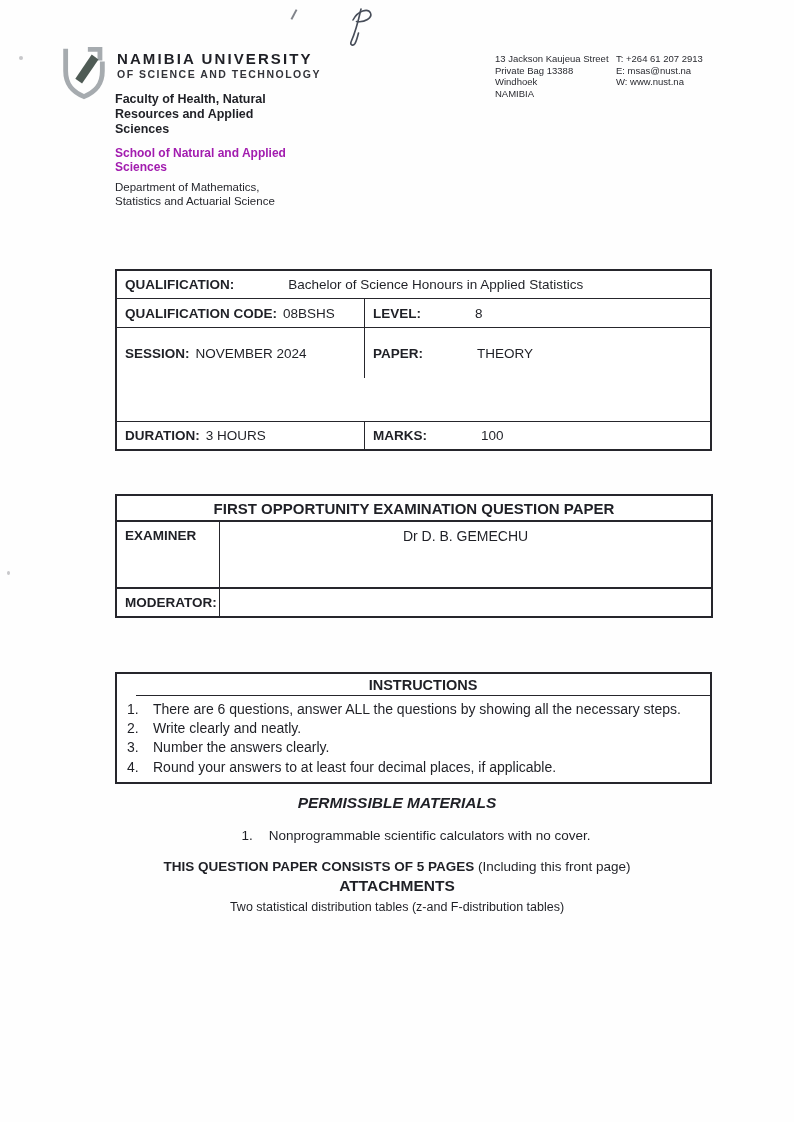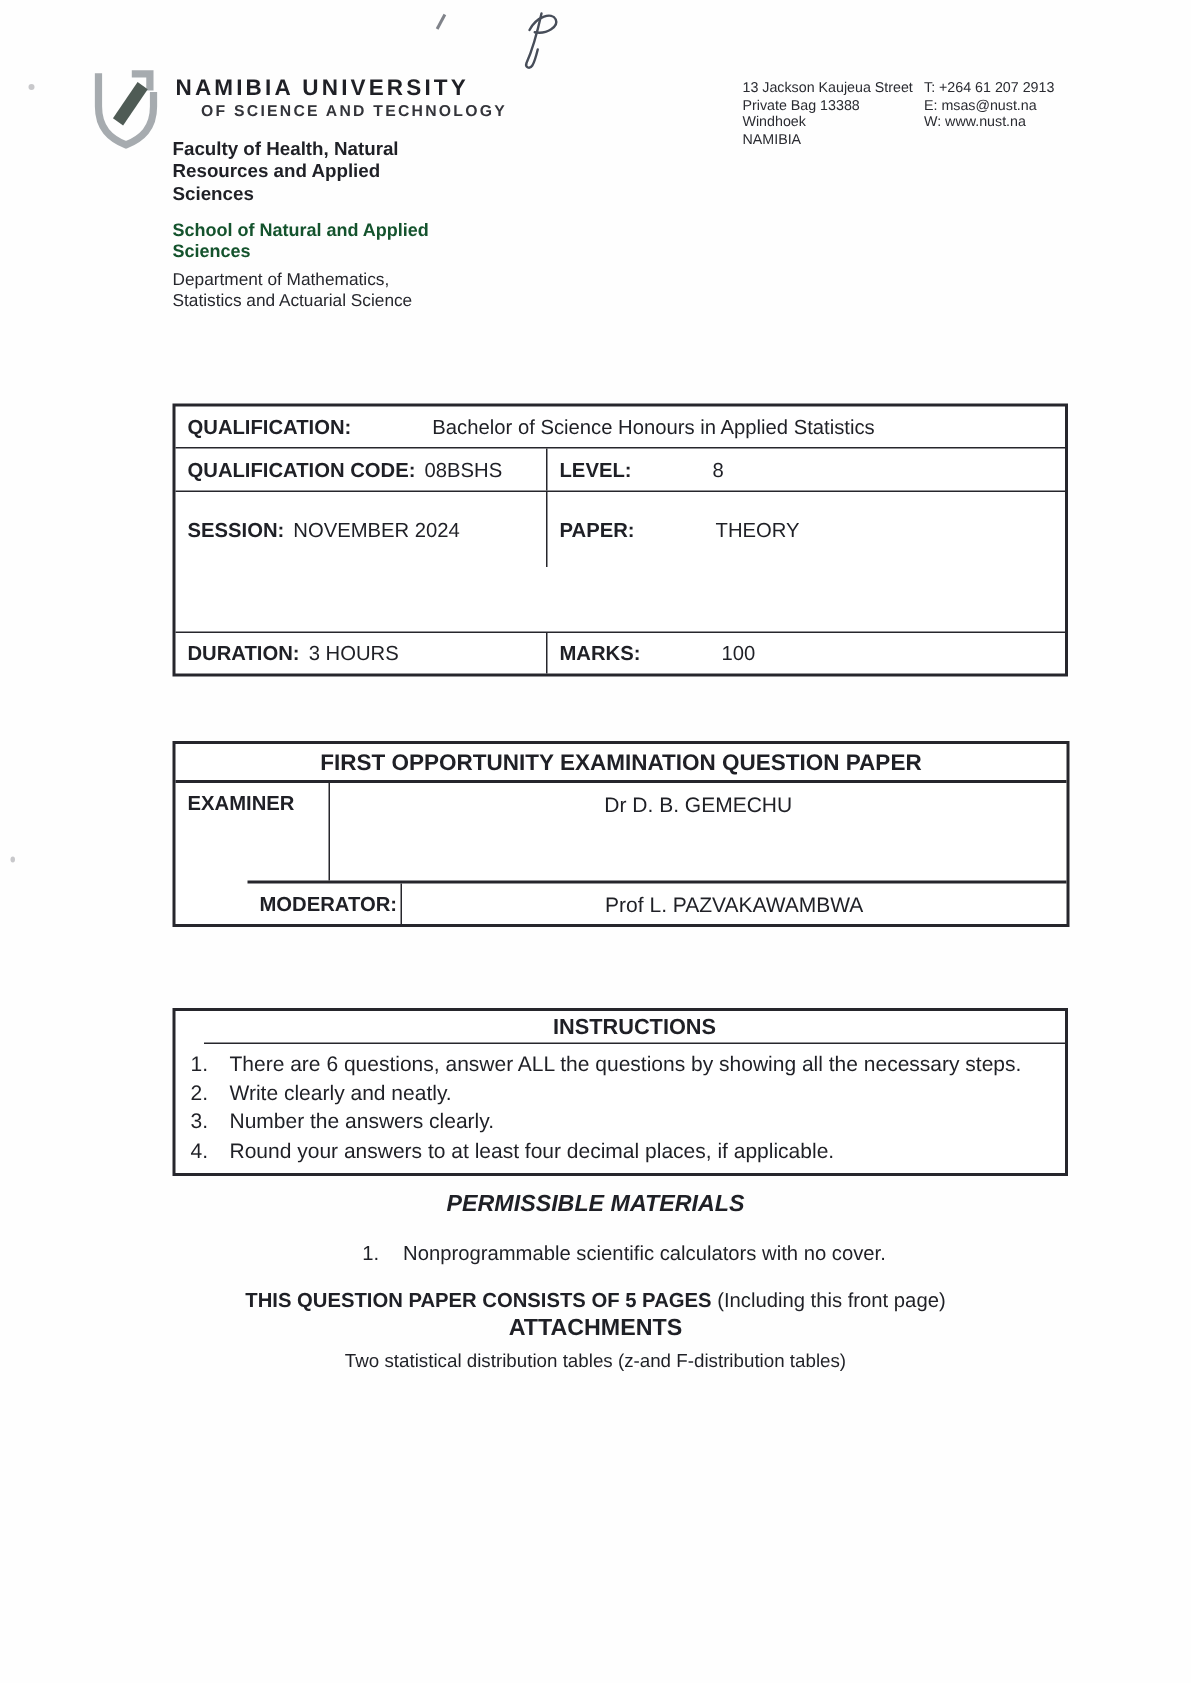--- a/index.html
+++ b/index.html
@@ -18,23 +18,23 @@
   }
   
   .slash-mark{position:absolute;left:293px;top:9px;width:2px;height:11px;background:#4a4f58;transform:rotate(28deg);opacity:.7;}
   .speck{position:absolute;background:#9a9aa0;border-radius:50%;opacity:.55;}
   .speck.s1{left:19px;top:56px;width:4px;height:4px;}
   .speck.s2{left:7px;top:571px;width:3px;height:4px;}
   .handwriting{position:absolute;left:341px;top:4px;}
   
   .logo{position:absolute;left:56px;top:44px;}
   .univ-name{position:absolute;left:117px;top:50px;font-size:15px;font-weight:700;letter-spacing:2.1px;white-space:nowrap;}
-  .univ-sub{position:absolute;left:134px;top:68px;font-size:10.5px;font-weight:700;letter-spacing:1.5px;color:#33343a;white-space:nowrap;}
+  .univ-sub{position:absolute;left:117px;top:68px;font-size:10.5px;font-weight:700;letter-spacing:1.5px;color:#33343a;white-space:nowrap;}
   .faculty{position:absolute;left:115px;top:92px;font-size:12.5px;font-weight:700;line-height:15.2px;}
-  .school{position:absolute;left:115px;top:146px;font-size:12px;font-weight:700;line-height:14px;color:#14532d;}
+  .school{position:absolute;left:115px;top:146px;font-size:12px;font-weight:700;line-height:14px;color:#a21caf;}
   .dept{position:absolute;left:115px;top:181px;font-size:11.5px;line-height:13.5px;color:#26272d;}
   .addr{position:absolute;left:495px;top:53px;font-size:9.5px;line-height:11.5px;color:#2a2b31;}
   .contact{position:absolute;left:616px;top:53px;font-size:9.5px;line-height:11.5px;color:#2a2b31;}
   
   .tbl{position:absolute;border:2px solid var(--border);background:#fff;box-sizing:border-box;font-size:13.5px;}
   .t-row{display:flex;box-sizing:border-box;border-top:1.5px solid var(--border);}
   .t-row:first-child{border-top:0;}
   .cell{display:flex;align-items:center;padding-left:8px;box-sizing:border-box;overflow:hidden;}
   .cell.left{border-right:1.5px solid var(--border);flex-shrink:0;}
   .cell.grow{flex:1;gap:48px;}
@@ -46,21 +46,21 @@
   .course .t-row:nth-child(1){height:27px;}
   .course .t-row:nth-child(2){height:29px;}
   .course .t-row:nth-child(3){height:51px;}
   .course .t-row:nth-child(4){height:28px;margin-top:43px;}
   .course .t-row:nth-child(5){height:30px;}
   .course .cell.left{width:248px;}
   
   .exam{left:115px;top:494px;width:598px;}
   .exam .t-row:nth-child(1){height:24px;align-items:center;justify-content:center;font-weight:700;font-size:15px;}
   .exam .t-row:nth-child(2){height:67px;border-top:2px solid var(--border);}
-  .exam .t-row:nth-child(3){height:29px;border-top:2px solid var(--border);margin-left:48px;}
+  .exam .t-row:nth-child(3){height:29px;border-top:2px solid var(--border);}
   .exam .cell.left{width:103px;border-right:1.5px solid var(--border);}
   .exam .cell.top-al{align-items:flex-start;padding-top:6px;}
   .exam .cell.value{flex:1;justify-content:center;font-size:14px;padding-left:0;}
   
   .instr{left:115px;top:672px;width:597px;}
   .instr .title-row{height:21px;display:flex;align-items:center;justify-content:center;font-weight:700;font-size:14.5px;border-bottom:1.5px solid var(--border);margin-left:19px;}
   .instr .body{padding:4px 8px 5px 10px;}
   .instr .item{display:flex;line-height:19.2px;font-size:14px;}
   .instr .num{width:26px;flex-shrink:0;}
   
@@ -169,23 +169,20 @@
         <span class="lbl">EXAMINER</span>
       </div>
       <div class="cell value top-al">
         <span>Dr D. B. GEMECHU</span>
       </div>
     </div>
     <div class="t-row">
       <div class="cell left">
         <span class="lbl">MODERATOR:</span>
       </div>
-      <div class="cell value">
-        <span>Prof L. PAZVAKAWAMBWA</span>
-      </div>
     </div>
   </div>
 
   <div class="tbl instr">
     <div class="title-row">
       <span>INSTRUCTIONS</span>
     </div>
     <div class="body">
       <div class="item">
         <span class="num">1.</span>

